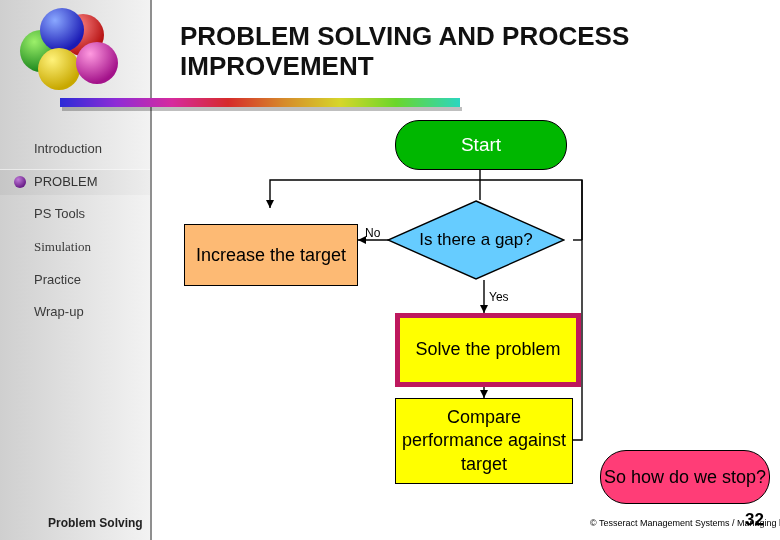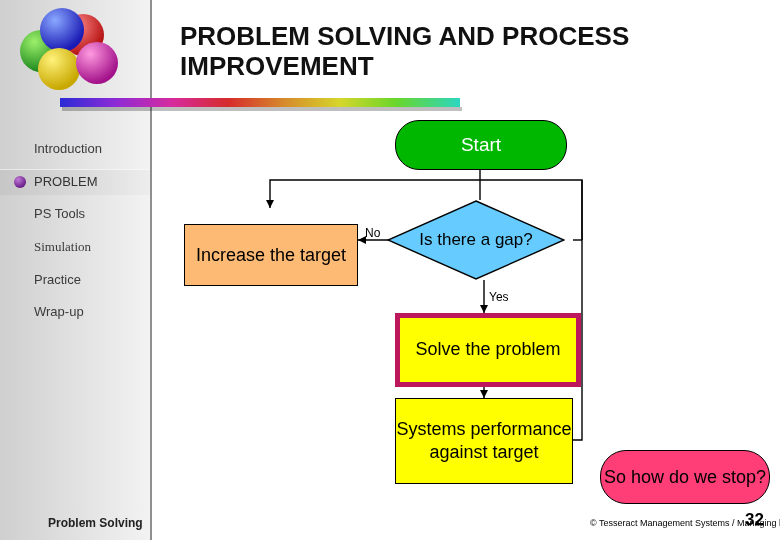--- a/index.html
+++ b/index.html
@@ -181,21 +181,21 @@
   </div>
 
   <div class="edge-label" id="label-no">No</div>
   <div class="edge-label" id="label-yes">Yes</div>
 
   <div id="solve" class="node">
     <span>Solve the problem</span>
   </div>
 
   <div id="compare" class="node">
-    <span>Systems performance against target</span>
+    <span>Compare performance against target</span>
   </div>
 
   <div id="stop" class="node">
     <span>So how do we stop?</span>
   </div>
 
   <div id="copyright">© Tesseract Management Systems / Managing by Design / 2 Sep 02</div>
 </div>
 
 <div id="pagenum">32</div>

